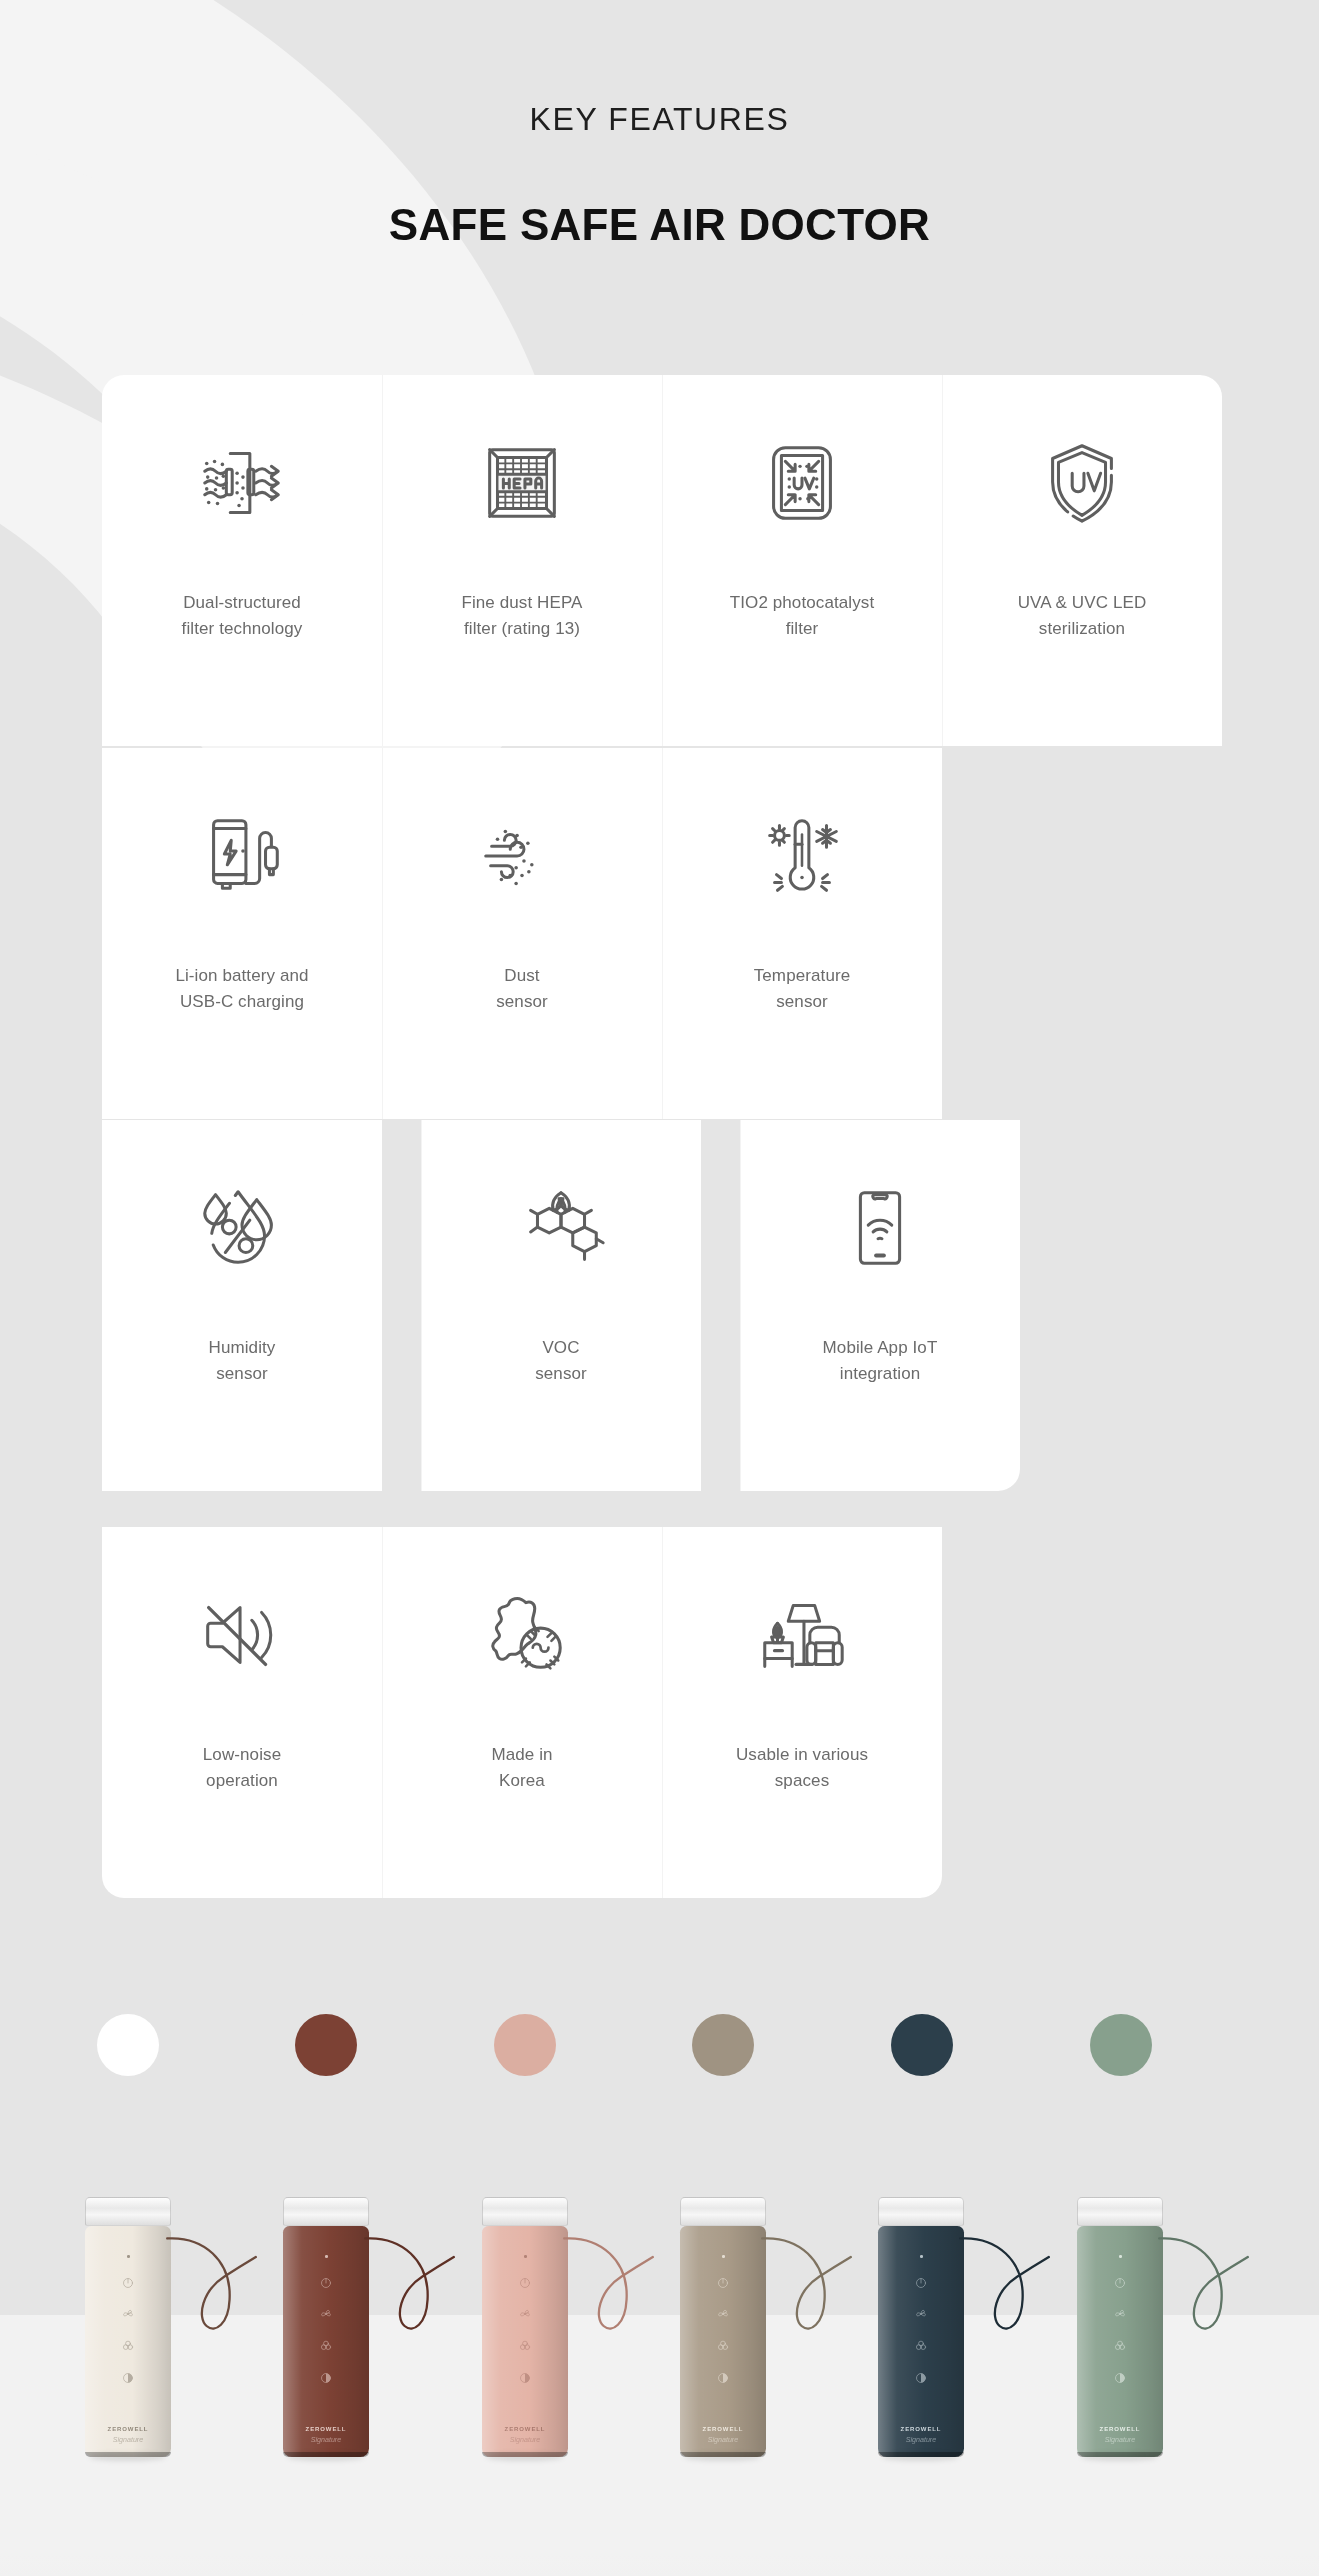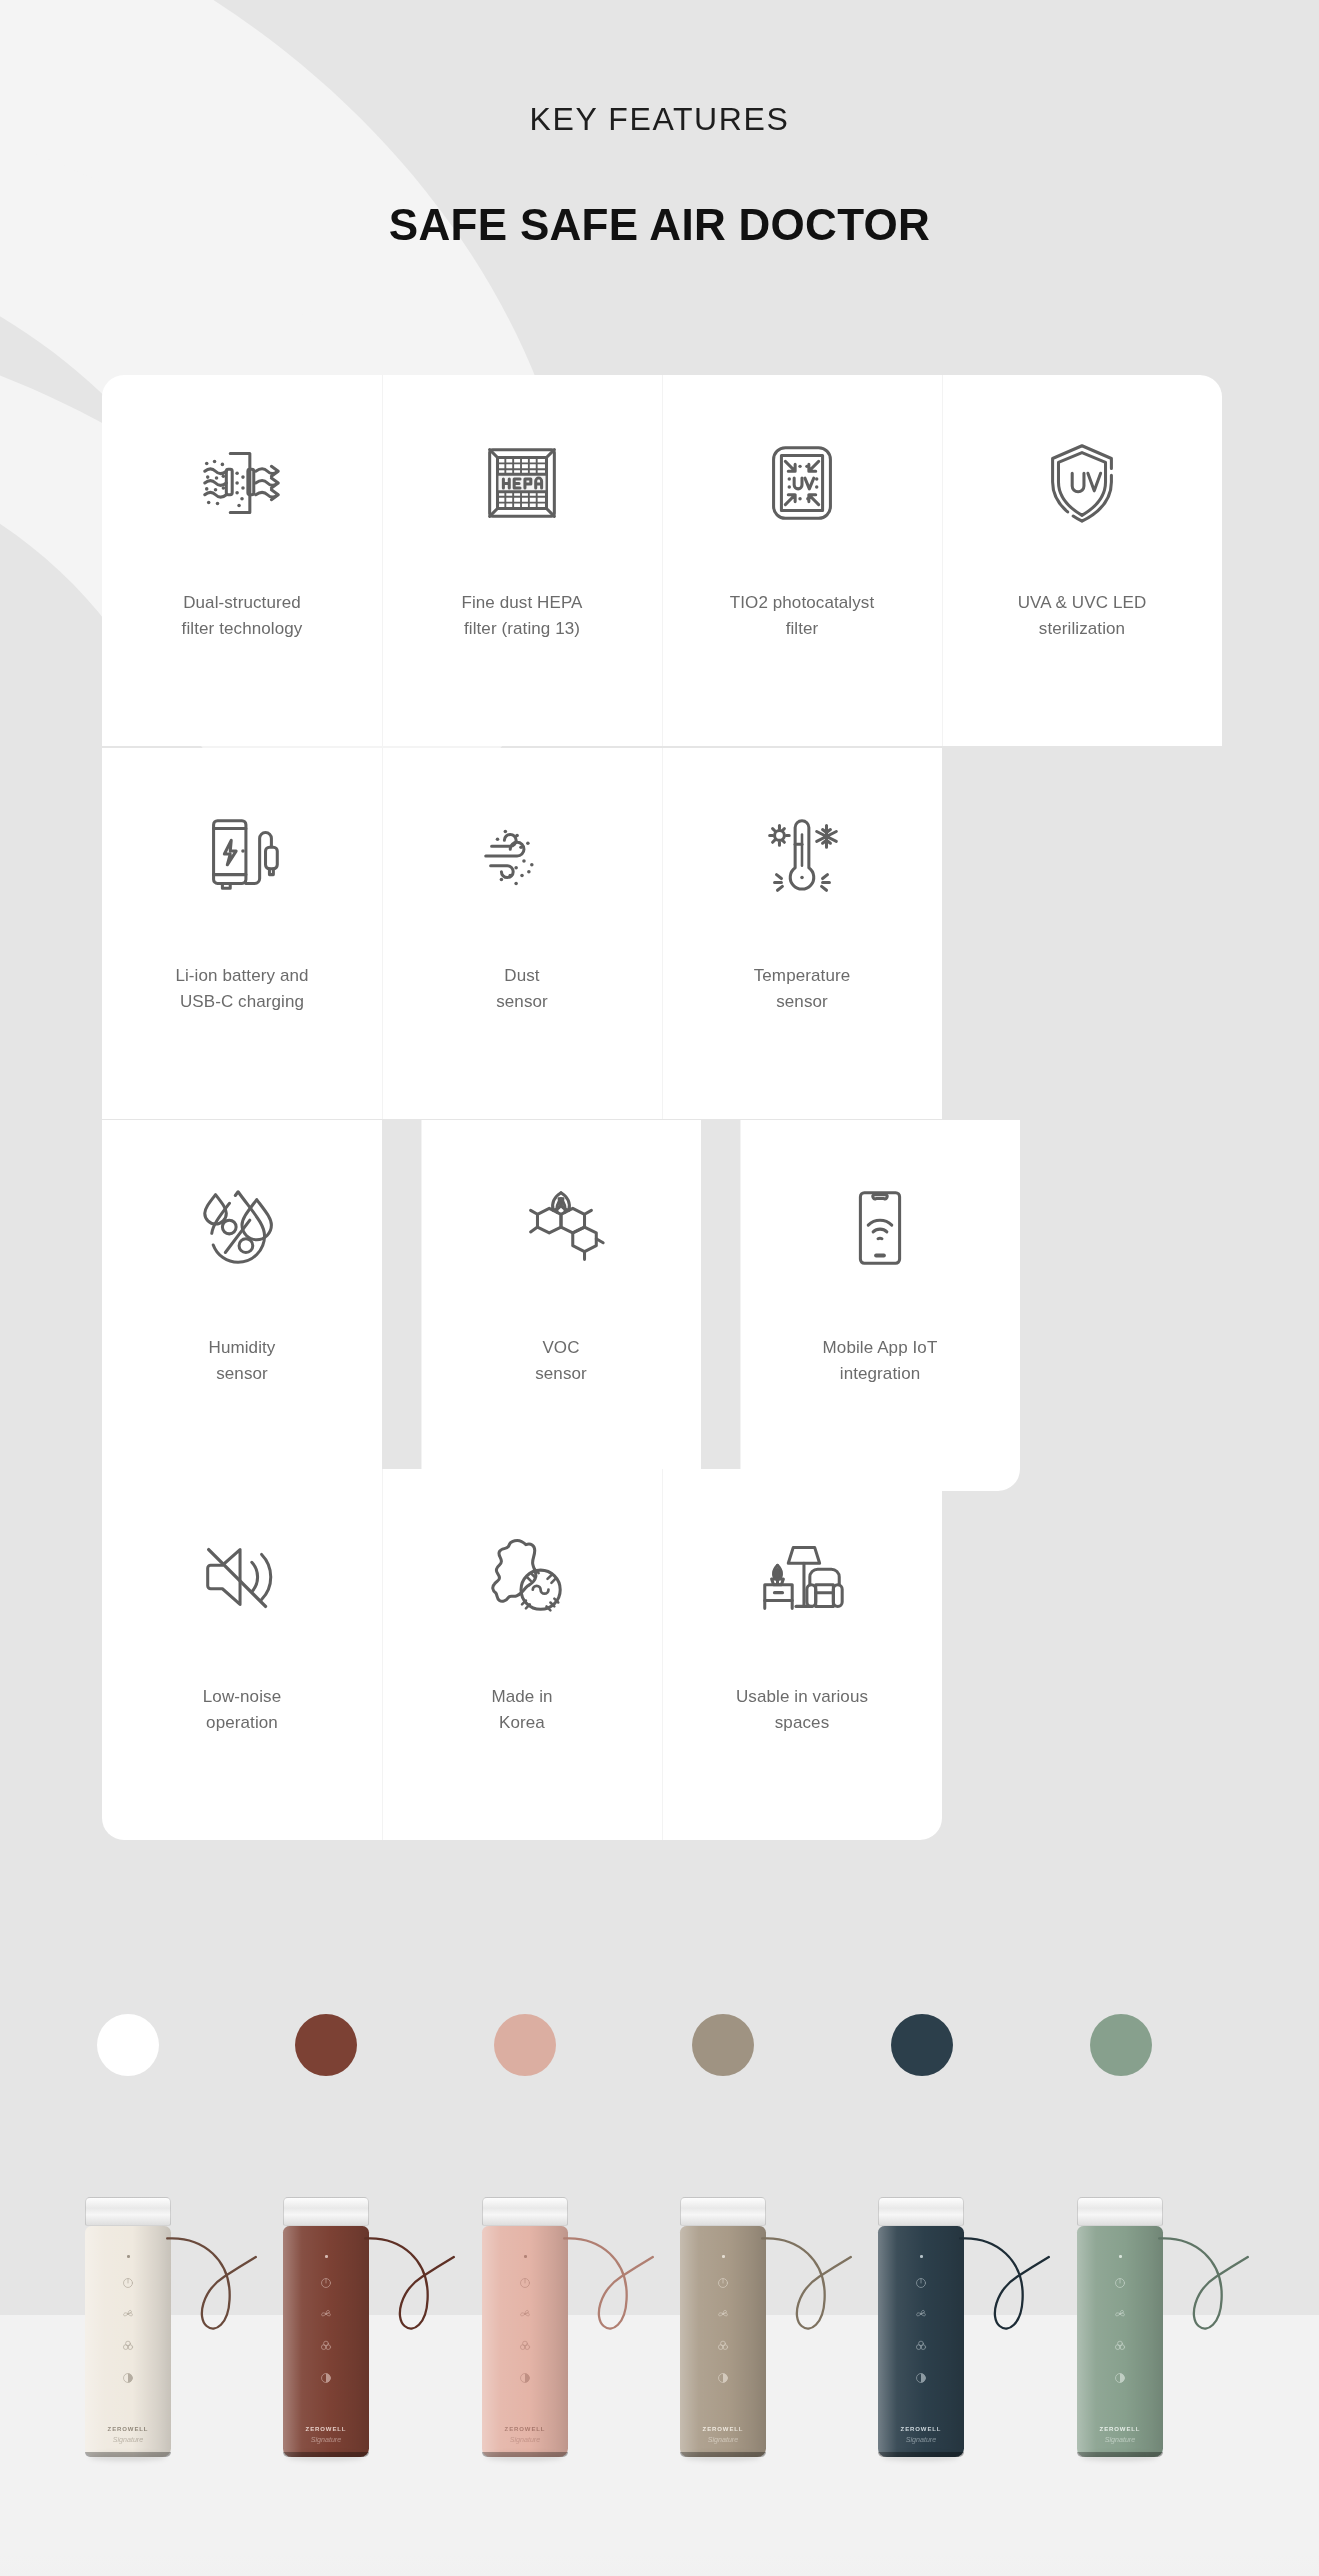--- a/index.html
+++ b/index.html
@@ -27,21 +27,21 @@
 
   
   #feature-panel {
     position:absolute; left:102px; top:375px; width:1121px; height:1484px;
     z-index:4;
   }
   .grid-row { position:absolute; left:0; width:1121px; height:371px; display:flex; }
   .grid-row.r1 { top:0; }
   .grid-row.r2 { top:373px; }
   .grid-row.r3 { top:745px;gap:39px; }
-  .grid-row.r4 { top:1094px;align-items:flex-end; }
+  .grid-row.r4 { top:1152px;align-items:flex-end; }
 
   .feature-card {
     position:relative; width:280px; height:371px;
     background:#ffffff;
     display:flex; flex-direction:column; align-items:center;
   }
   .feature-card + .feature-card { box-shadow: inset 0.5px 0 0 #e7e7e7; }
 
   
   .grid-row.r1 .feature-card:first-child { border-top-left-radius:22px; }

